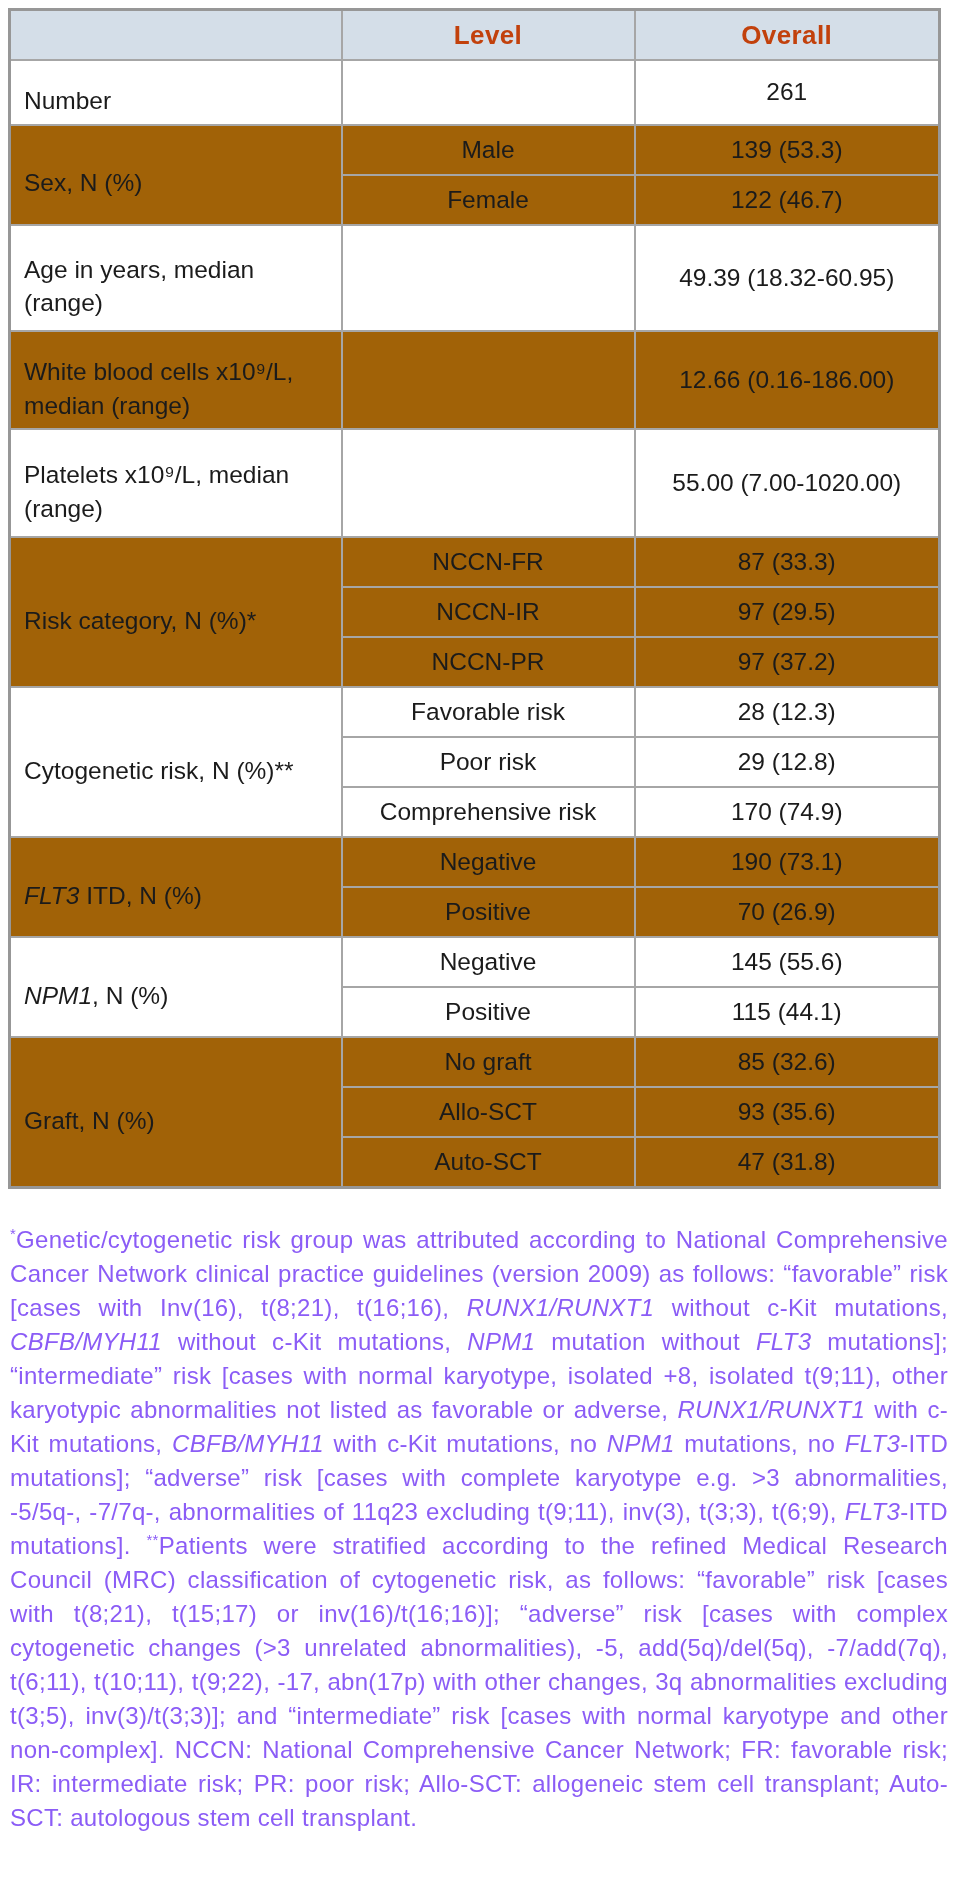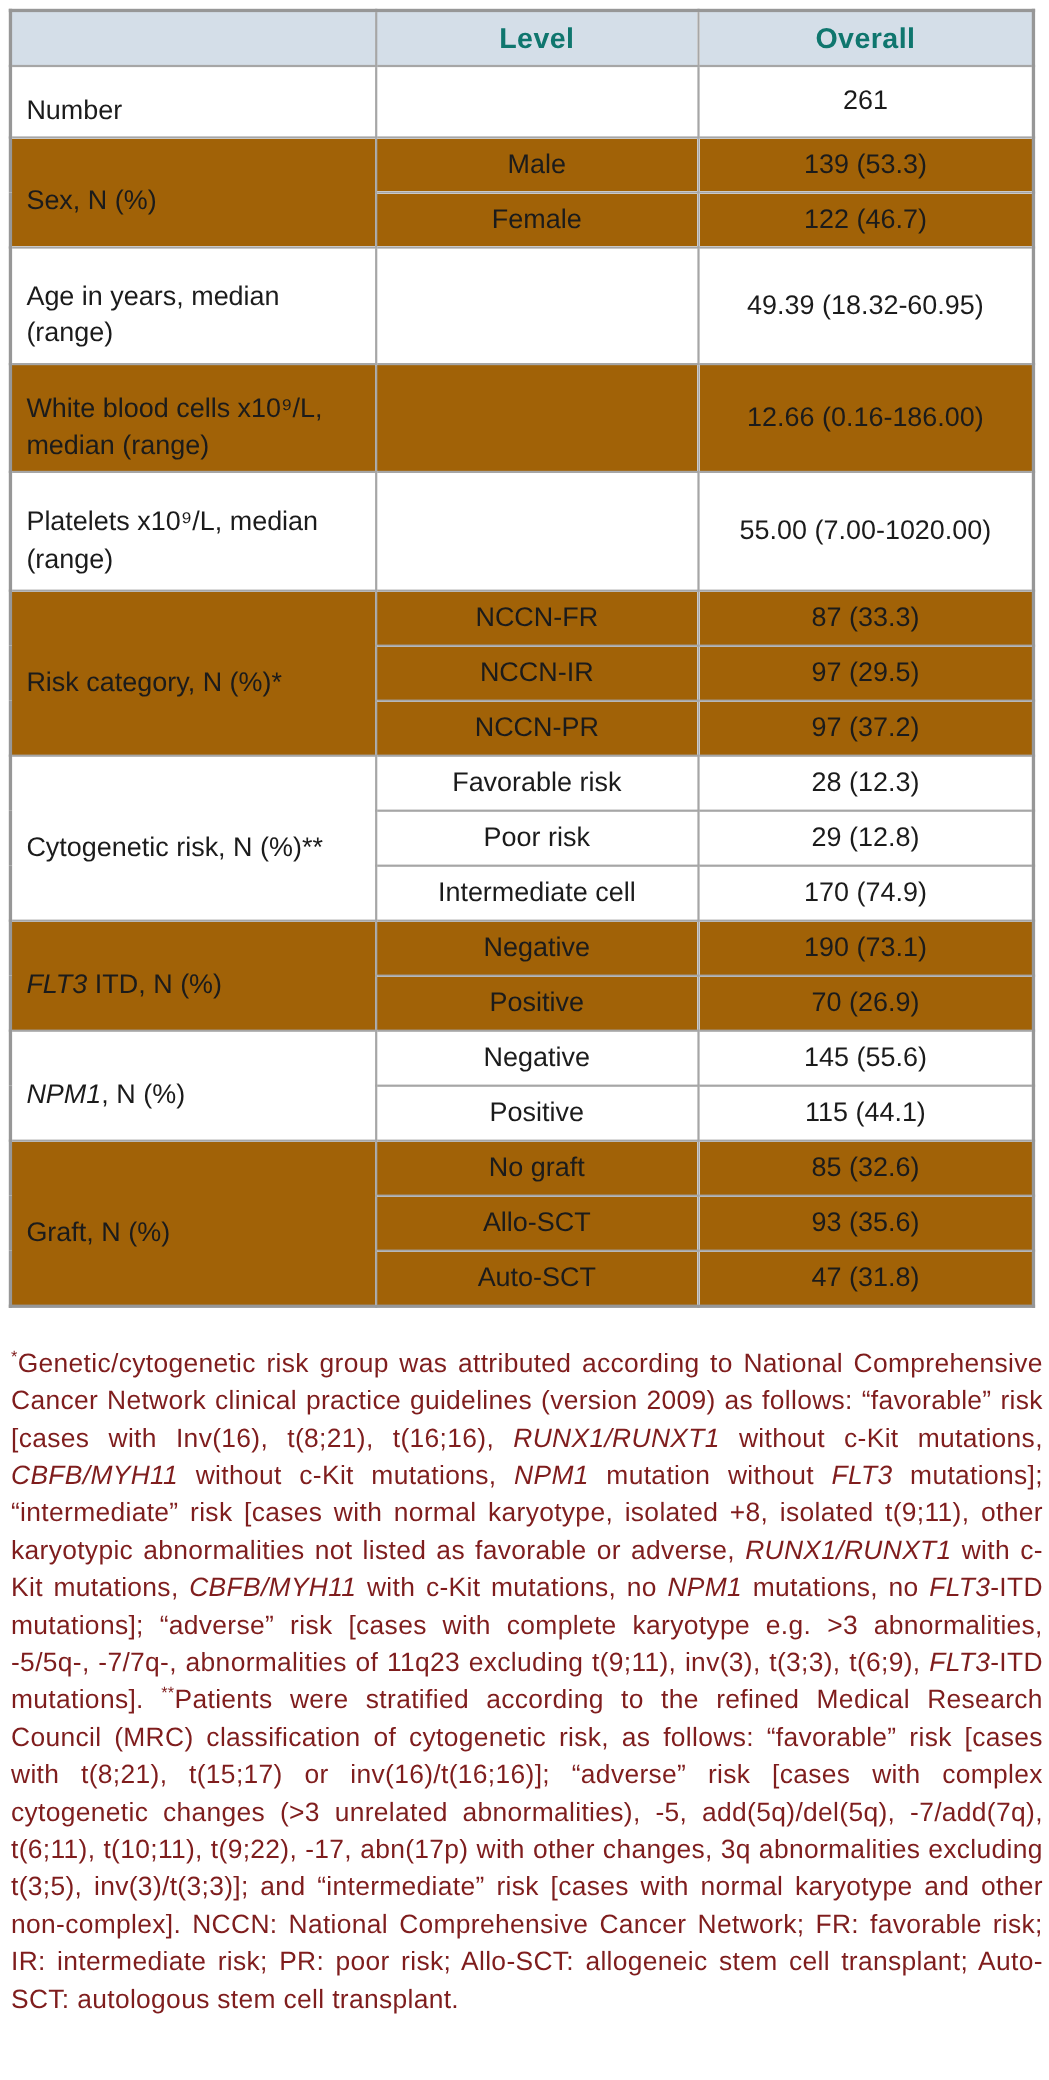--- a/index.html
+++ b/index.html
@@ -23,21 +23,21 @@
     width: 930px;
     border: 3px solid #979797;
   }
   .char-table th, .char-table td {
     border: 2px solid #a6a6a6;
     vertical-align: middle;
     overflow: hidden;
   }
   .char-table thead th {
     background: #d4dee8;
-    color: #0f766e;
+    color: #c2410c;
     font-weight: bold;
     font-size: 26px;
     letter-spacing: 0.4px;
     height: 46px;
     text-align: center;
   }
   .char-table td {
     font-size: 24.5px;
     background: #ffffff;
   }
@@ -60,21 +60,21 @@
   tr.h92 { height: 88px; }
   .char-table i { font-style: italic; }
   .footnote {
     margin: 34px 8px 0 2px;
     width: 938px;
     box-sizing: border-box;
     font-size: 24px;
     line-height: 34px;
     letter-spacing: 0.3px;
     text-align: justify;
-    color: #7f1d1d;
+    color: #8b5cf6;
   }
   .footnote sup {
     font-size: 62%;
     line-height: 0;
   }
   .footnote i { font-style: italic; }
 </style>
 </head>
 <body>
 
@@ -146,21 +146,21 @@
       <tr class="h50">
         <td class="label" rowspan="3">Cytogenetic risk, N (%)**</td>
         <td class="c">Favorable risk</td>
         <td class="c">28 (12.3)</td>
       </tr>
       <tr class="h50">
         <td class="c">Poor risk</td>
         <td class="c">29 (12.8)</td>
       </tr>
       <tr class="h50">
-        <td class="c">Intermediate cell</td>
+        <td class="c">Comprehensive risk</td>
         <td class="c">170 (74.9)</td>
       </tr>
 
       <tr class="h50 shaded">
         <td class="label" rowspan="2"><i>FLT3</i><span> ITD, N (%)</span></td>
         <td class="c">Negative</td>
         <td class="c">190 (73.1)</td>
       </tr>
       <tr class="h50 shaded">
         <td class="c">Positive</td>

